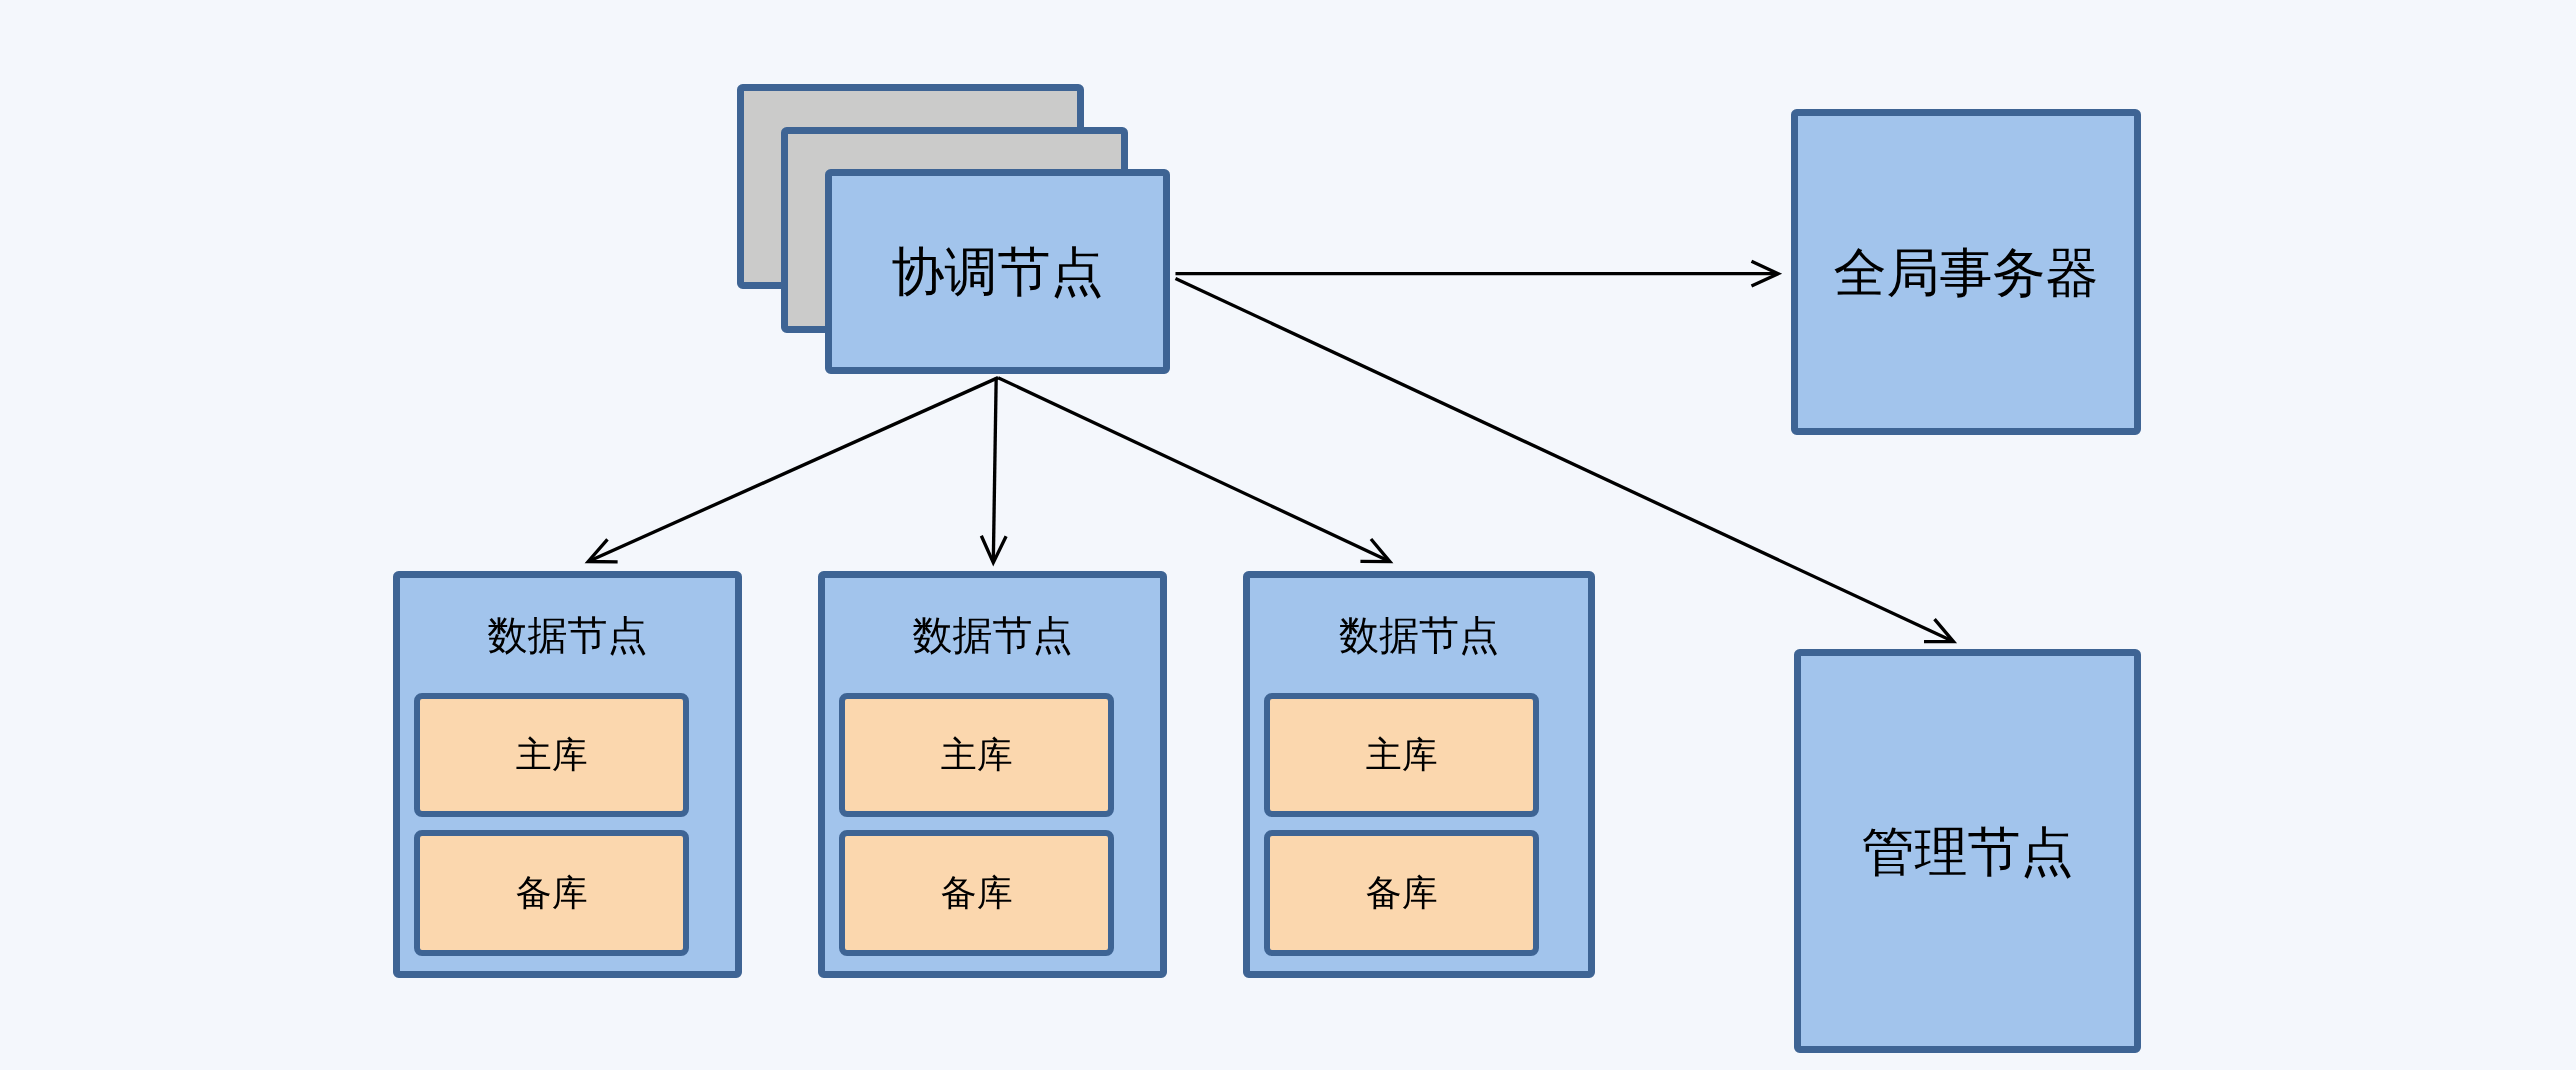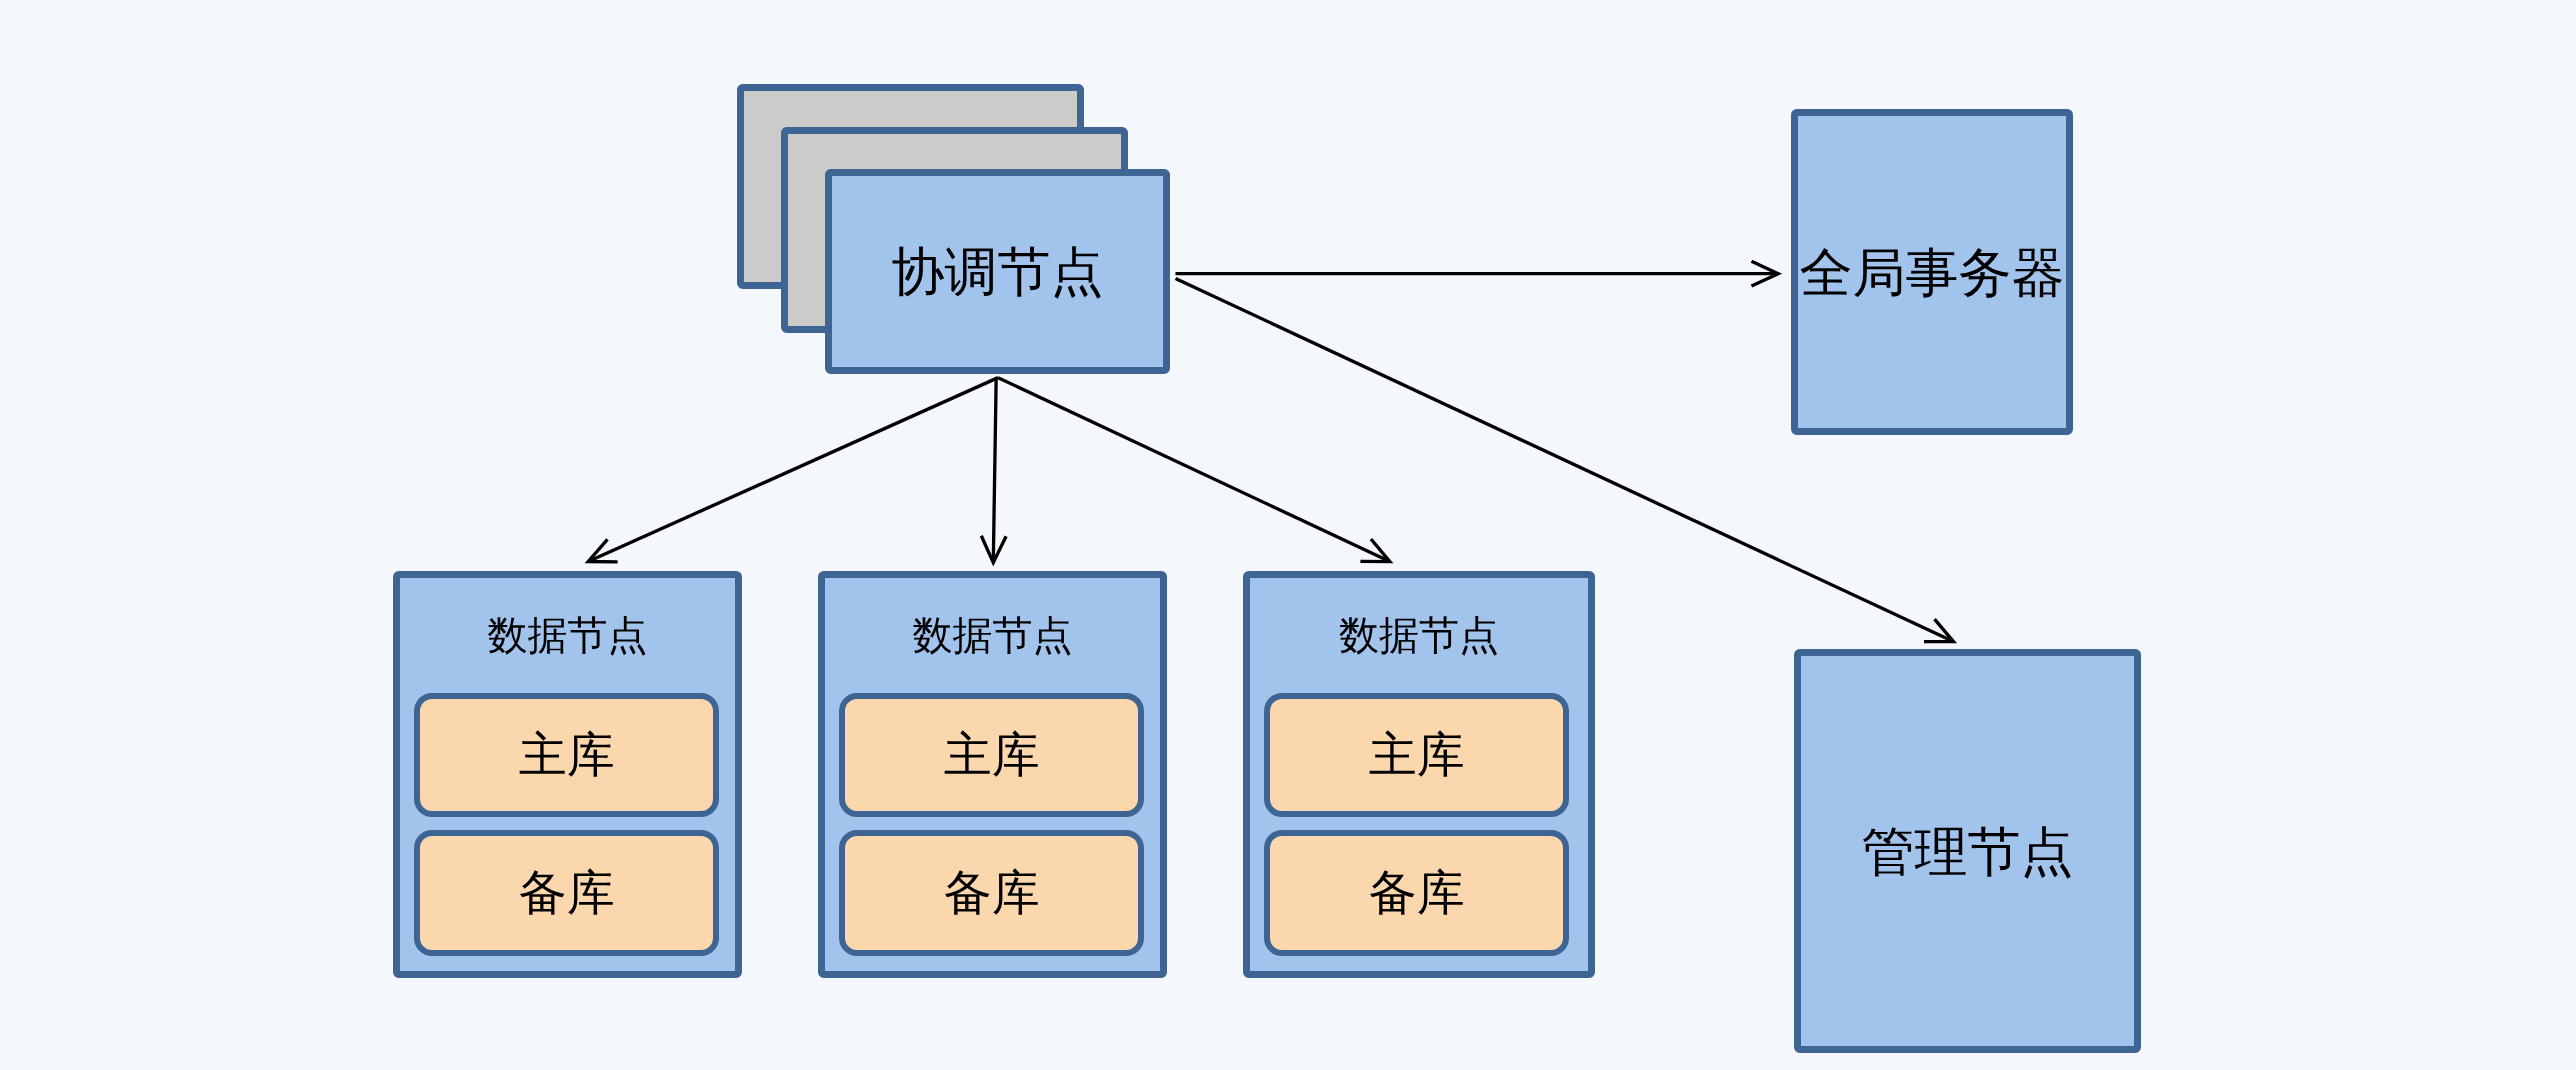--- a/index.html
+++ b/index.html
@@ -37,28 +37,28 @@
     height: 114px;
     display: flex;
     align-items: center;
     justify-content: center;
     font-size: 40px;
   }
   .db {
     position: absolute;
     box-sizing: border-box;
     left: 14.3px;
-    width: 305px;
+    width: 275px;
     background: var(--db-fill, #fbd7ae);
     border: 6.7px solid var(--node-border, #3e6494);
-    border-radius: 18px;
+    border-radius: 8px;
     display: flex;
     align-items: center;
     justify-content: center;
-    font-size: 48px;
+    font-size: 36px;
     line-height: 1;
   }
   .db.primary { top: 115px; height: 124px; }
   .db.standby { top: 252px; height: 126px; }
   #arrows {
     position: absolute;
     left: 0; top: 0;
     width: 2576px; height: 1070px;
     pointer-events: none;
   }
@@ -69,21 +69,21 @@
 
 <div id="diagram">
 
   <div class="node stack" style="left:737px; top:84px; width:347px; height:205px;"></div>
   <div class="node stack" style="left:781px; top:127px; width:347px; height:206px;"></div>
 
   <div class="node" style="left:825px; top:169px; width:345px; height:205px;">
     <span>协调节点</span>
   </div>
 
-  <div class="node" style="left:1791px; top:109px; width:282px; height:326px;">
+  <div class="node" style="left:1791px; top:109px; width:350px; height:326px;">
     <span>全局事务器</span>
   </div>
 
   <div class="node" style="left:1794px; top:649px; width:347px; height:404px;">
     <span>管理节点</span>
   </div>
 
   <div class="node datanode" style="left:393px; top:571px; width:349px; height:407px;">
     <div class="dn-title">数据节点</div>
     <div class="db primary">主库</div>

